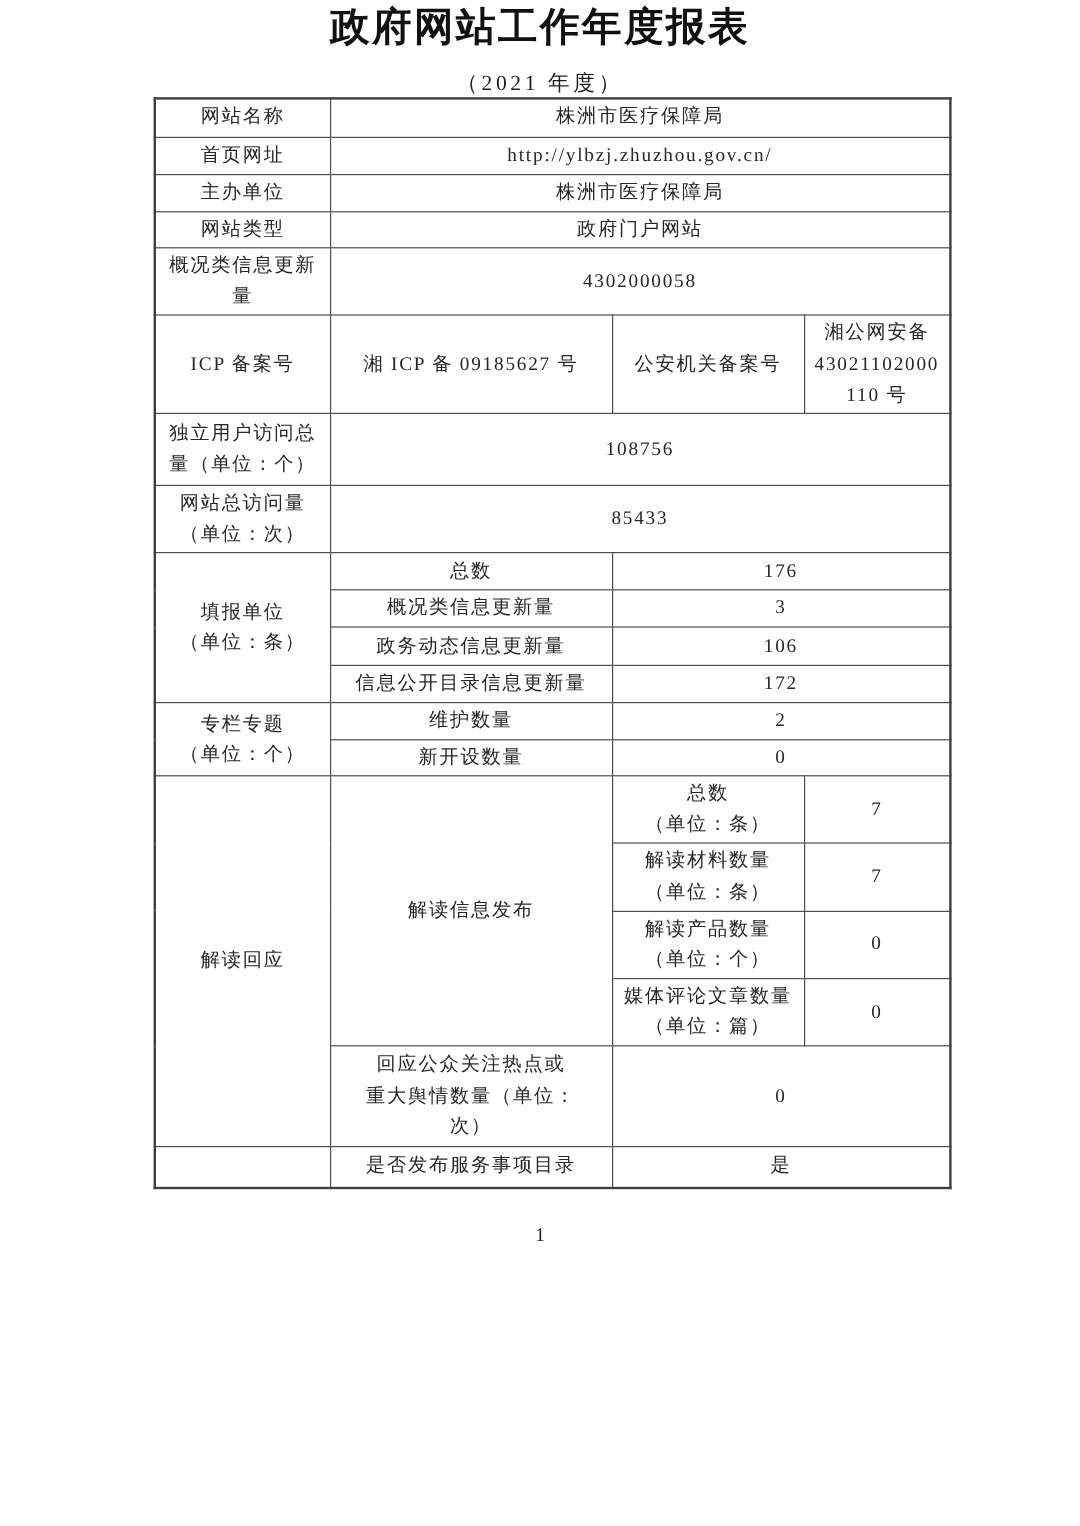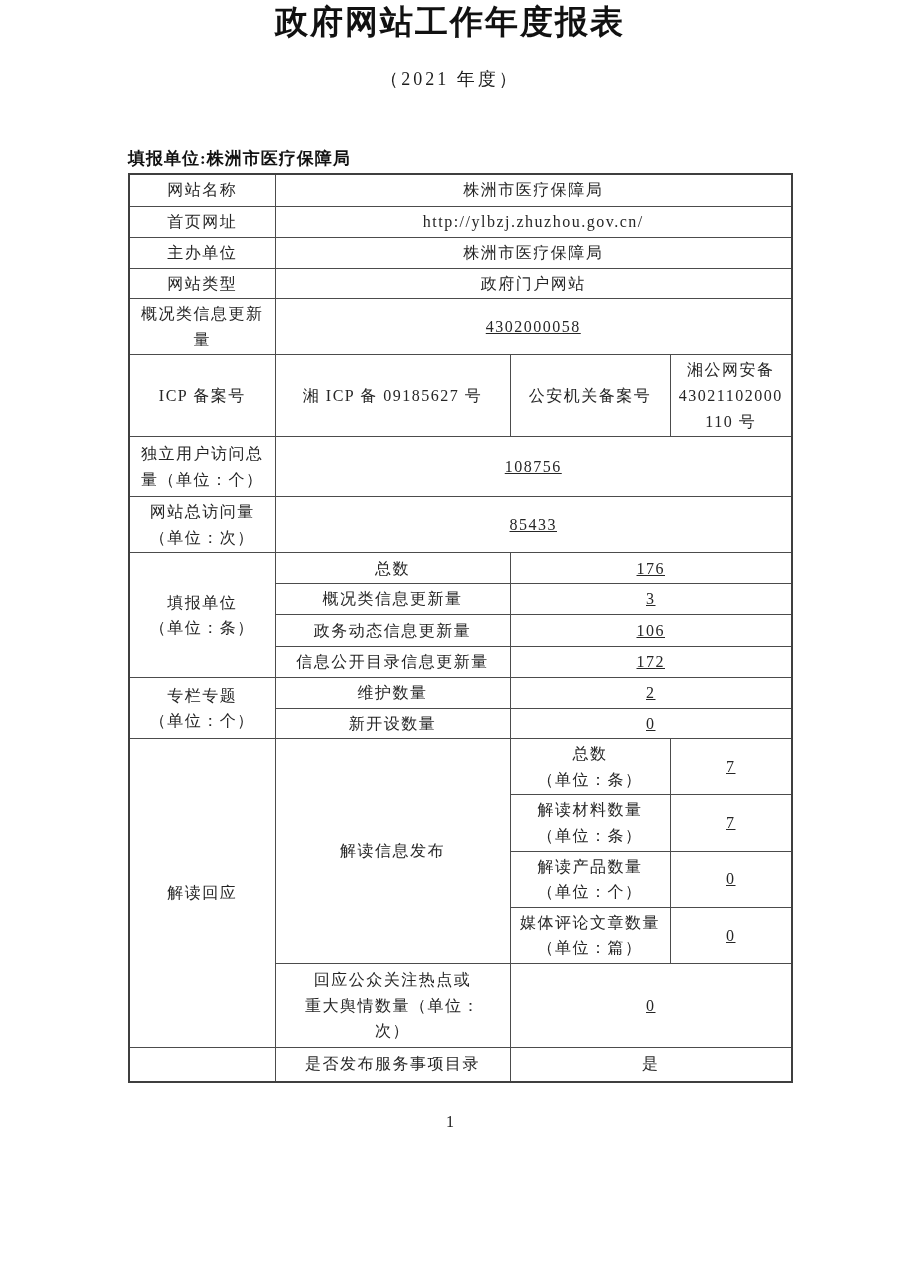--- a/index.html
+++ b/index.html
@@ -14,21 +14,21 @@
 
   .doc-title {
     text-align: center;
     font-family: "DejaVu Sans", "Liberation Sans", sans-serif;
     font-size: 33px;
     font-weight: bold;
     letter-spacing: 2px;
     color: #111111;
   }
   .doc-subtitle {
-    margin-top: 22px;
+    margin-top: 12px;
     text-align: center;
     font-size: 18px;
     letter-spacing: 3px;
     color: #1d1d1d;
   }
   .reporting-unit {
     margin: 56px 0 3px 128px;
     font-size: 17px;
     font-weight: bold;
     letter-spacing: 1px;
@@ -47,37 +47,36 @@
     text-align: center;
     vertical-align: middle;
     font-size: 16px;
     letter-spacing: 1.5px;
     line-height: 1.6;
     white-space: pre-line;
     padding: 2px 4px;
     color: #262626;
   }
   td.url-cell { letter-spacing: 2px; margin-left: 45px; }
-  td.num { letter-spacing: 1px; text-decoration: underline; }
+  td.num { letter-spacing: 1px; }
 
   .page-number {
     margin-top: 30px;
     text-align: center;
     font-size: 16px;
     color: #1d1d1d;
   }
 </style>
 </head>
 <body>
 
 <div class="page">
 
   <div class="doc-title">政府网站工作年度报表</div>
   <div class="doc-subtitle">（2021 年度）</div>
-  <div class="reporting-unit">填报单位:株洲市医疗保障局</div>
 
   <table class="report">
     <colgroup>
       <col style="width:146px">
         <col style="width:235px">
         <col style="width:160px">
         <col style="width:122px">
     </colgroup>
 
     <tbody>

